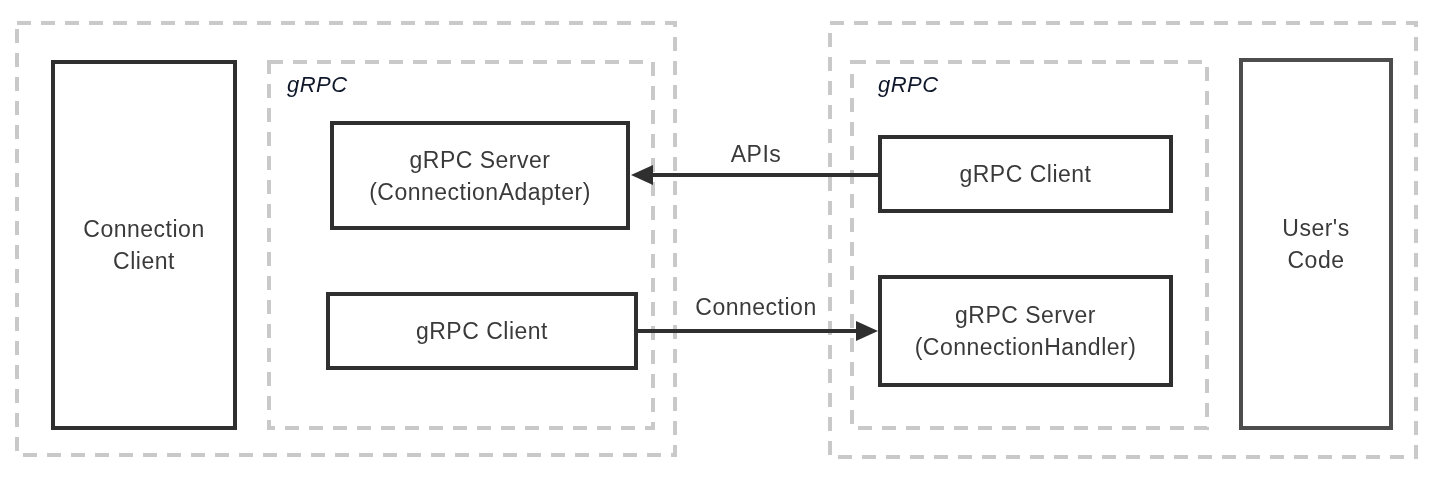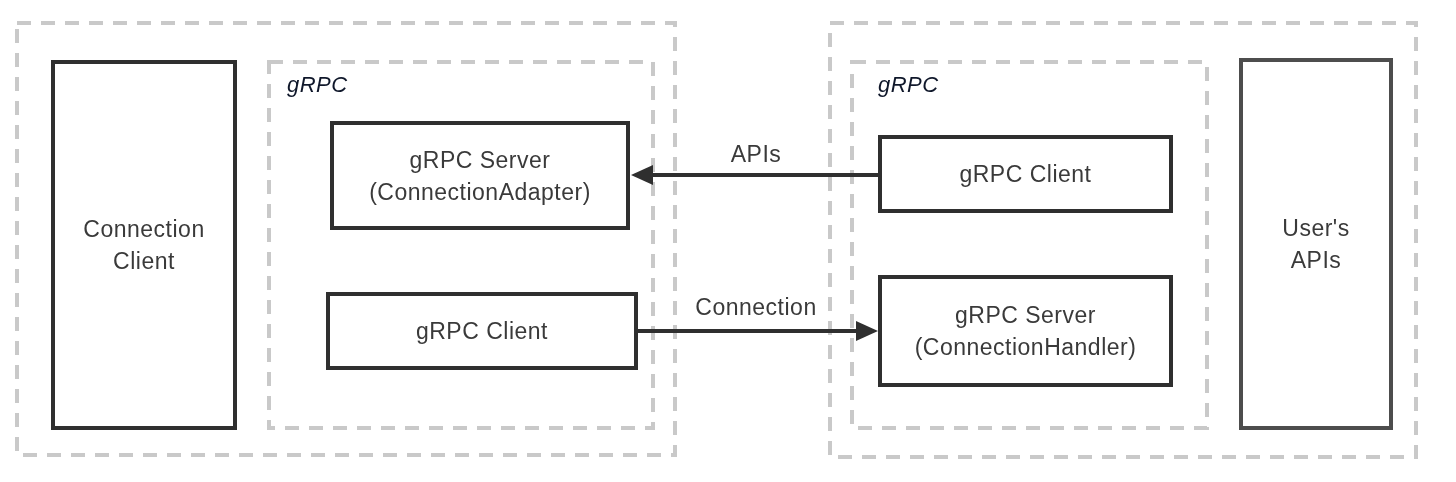--- a/index.html
+++ b/index.html
@@ -116,16 +116,16 @@
     <span class="box-label">gRPC Client</span>
   </div>
 
   <div class="solid-box" style="left:878px; top:275px; width:295px; height:112px;">
     <span class="box-label">gRPC Server
 (ConnectionHandler)</span>
   </div>
 
   <div class="solid-box users-code" style="left:1239px; top:58px; width:154px; height:372px;">
     <span class="box-label">User's
-APIs</span>
+Code</span>
   </div>
 
 </div>
 
 </body></html>

